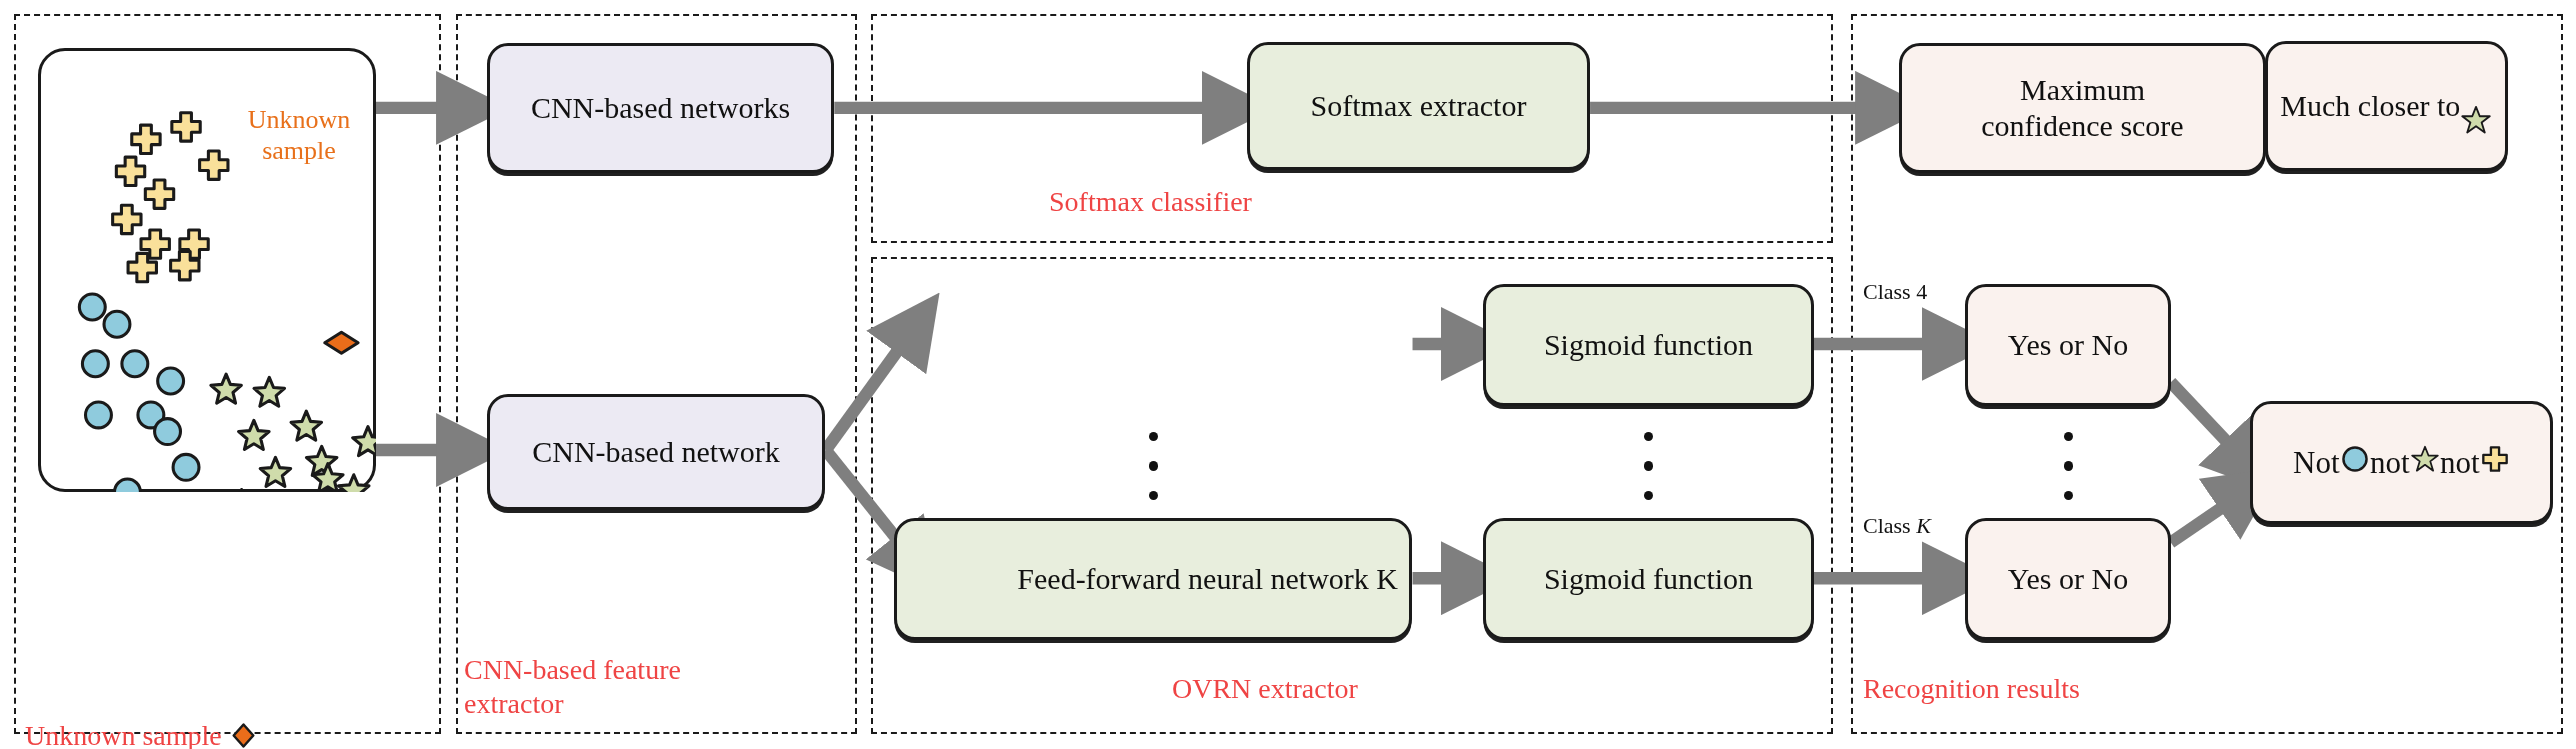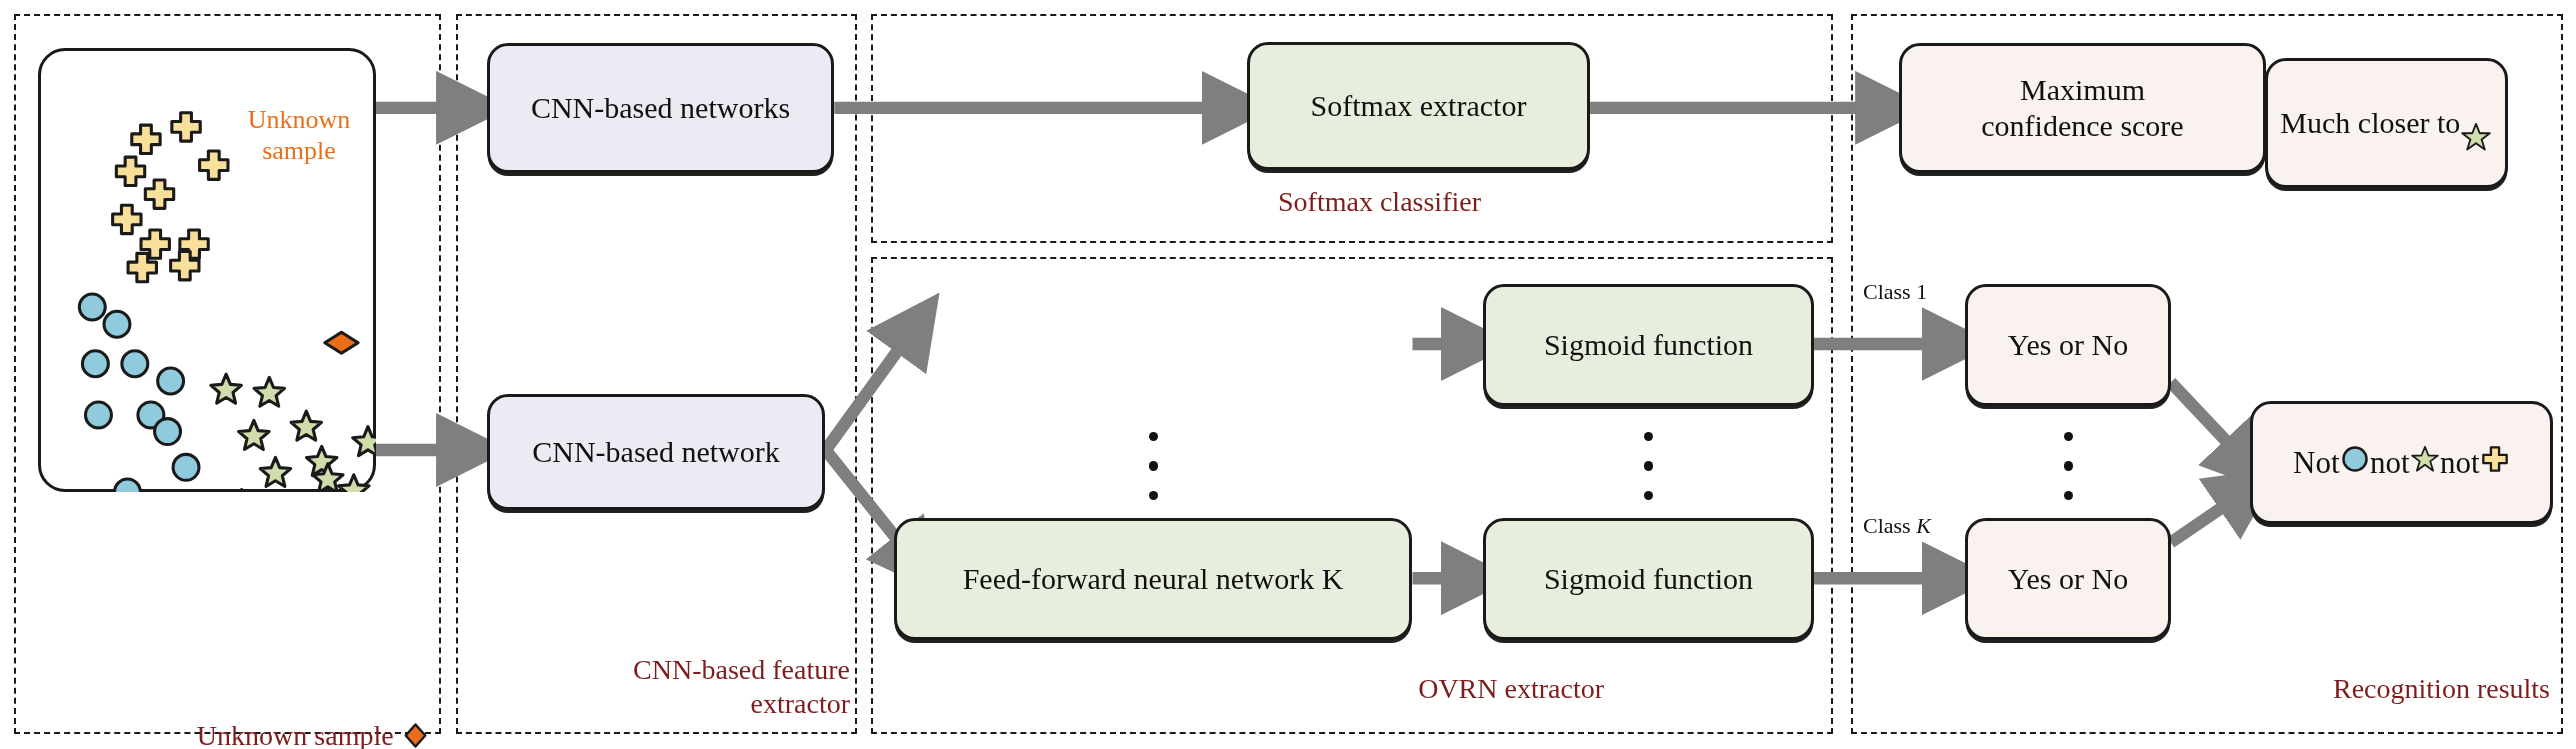--- a/index.html
+++ b/index.html
@@ -17,24 +17,24 @@
 
   
   .panel{
     position:absolute;
     border:2.5px dashed #1a1a1a;
     box-sizing:border-box;
     background:transparent;
   }
   .panel-caption{
     position:absolute;
-    text-align:right;
+    text-align:left;
     font-size:28px;
     line-height:1.22;
-    color:#7f1d1d;
+    color:#ef4444;
     white-space:pre-line;
   }
 
   
   .node{
     position:absolute;
     box-sizing:border-box;
     border:3.7px solid #1a1a1a;
     border-radius:21px;
     display:flex;
@@ -181,38 +181,38 @@
 
   <div class="node purple" style="left:487px;top:43px;width:347px;height:130px;">
     <span class="nodetext">CNN-based networks</span>
   </div>
 
   <div class="node green" style="left:1247px;top:42px;width:343px;height:128px;">
     <span class="nodetext">Softmax extractor</span>
   </div>
 
 
-  <div class="node green" style="left:894px;top:518px;width:518px;height:122px;">
+  <div class="node green" style="left:894px;top:518px;width:518px;height:122px;justify-content:flex-end;">
     <span class="nodetext">Feed-forward neural network K</span>
   </div>
 
   <div class="node green" style="left:1483px;top:284px;width:331px;height:122px;">
     <span class="nodetext">Sigmoid function</span>
   </div>
 
   <div class="node green" style="left:1483px;top:518px;width:331px;height:122px;">
     <span class="nodetext">Sigmoid function</span>
   </div>
 
   <div class="node cream" style="left:1899px;top:43px;width:367px;height:130px;">
     <span class="nodetext">Maximum
 confidence score</span>
   </div>
 
-  <div class="node cream" style="left:2265px;top:58px;width:243px;height:130px;">
+  <div class="node cream" style="left:2265px;top:41px;width:243px;height:130px;">
     <span class="nodetext">Much closer to </span><span class="inline-ico">
       <svg width="30" height="30" viewBox="0 0 48 48">
           <polygon points="24,3 30,18 46,18 33,28 38,44 24,34 10,44 15,28 2,18 18,18" fill="#cfdcab" stroke="#1a1a1a" stroke-width="3" stroke-linejoin="round"></polygon>
         </svg>
     </span>
   </div>
 
   <div class="node cream" style="left:1965px;top:284px;width:206px;height:122px;">
     <span class="nodetext">Yes or No</span>
   </div>
@@ -237,21 +237,21 @@
       </span>
         <span> not </span>
         <span class="inline-ico">
         <svg width="28" height="28" viewBox="0 0 48 48">
             <polygon points="17,4 31,4 31,17 44,17 44,31 31,31 31,44 17,44 17,31 4,31 4,17 17,17" fill="#f9e09a" stroke="#1a1a1a" stroke-width="4" stroke-linejoin="round"></polygon>
           </svg>
       </span>
     </span>
   </div>
 
-  <div class="class-label" style="left:1863px;top:279px;">Class 1</div>
+  <div class="class-label" style="left:1863px;top:279px;">Class 4</div>
   <div class="class-label" style="left:1863px;top:513px;"><span>Class </span><i>K</i></div>
 
   <div class="vdots" style="left:1149px;top:432px;">
       <span></span>
       <span></span>
       <span></span>
     </div>
   <div class="vdots" style="left:1644px;top:432px;">
       <span></span>
       <span></span>

